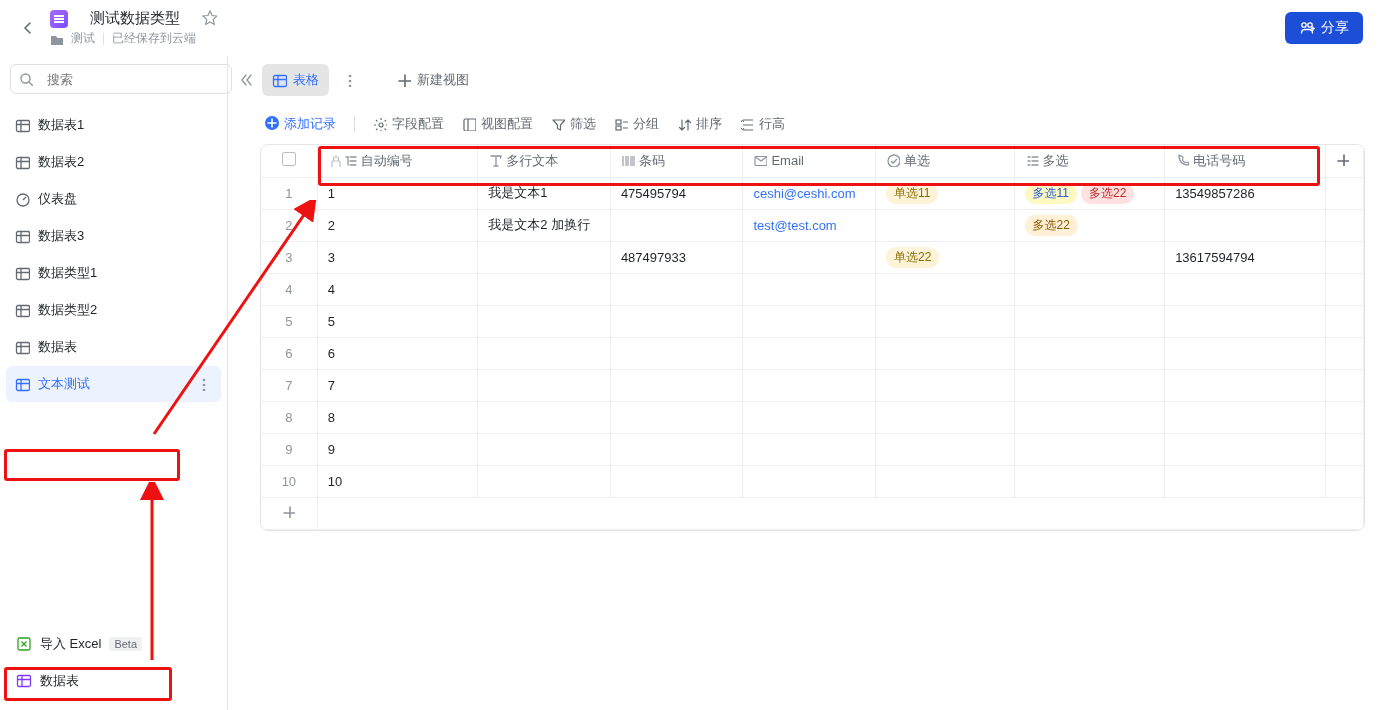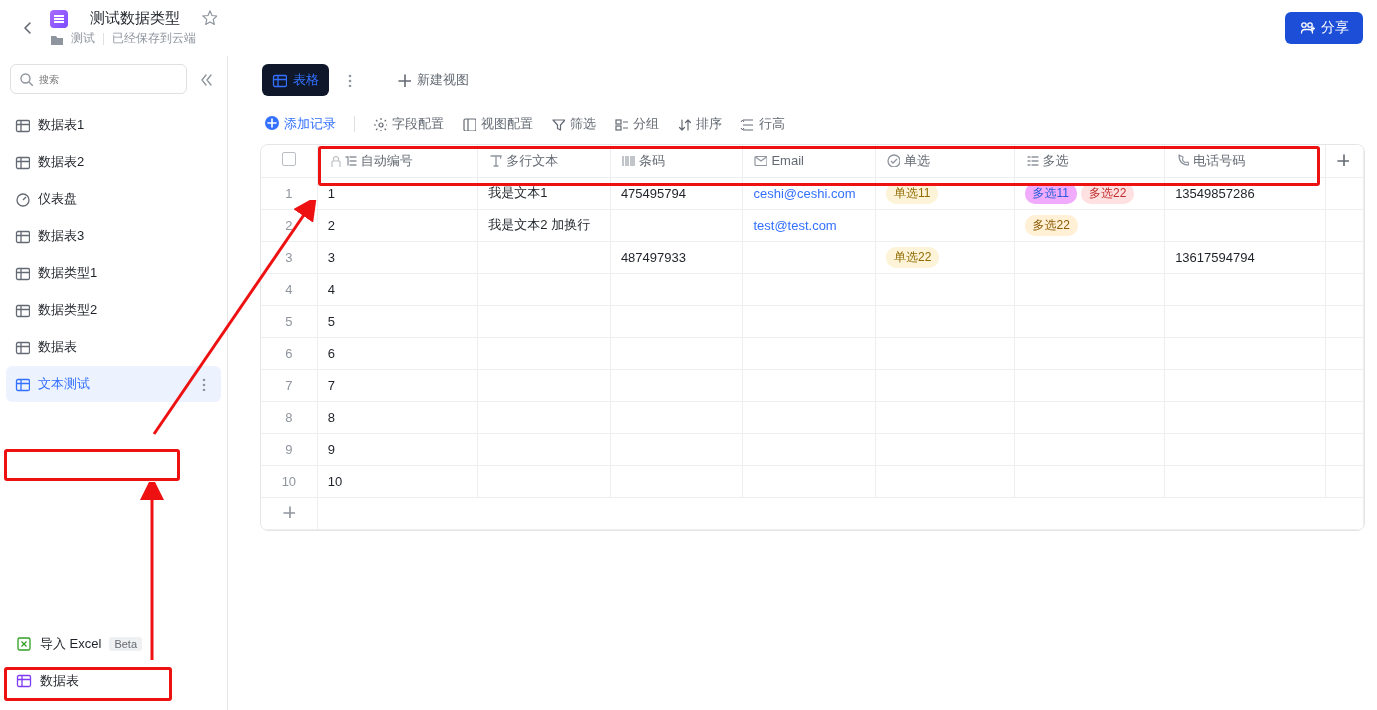--- a/index.html
+++ b/index.html
@@ -53,21 +53,21 @@
     width:228px;min-width:228px;
     border-right:1px solid #e4e5e7;
     display:flex;flex-direction:column;
     position:relative;
   }
   .search-row{display:flex;align-items:center;padding:8px 10px;gap:6px;}
   .search-box{
     flex:1;height:30px;border:1px solid #dee0e3;border-radius:6px;
     display:flex;align-items:center;padding:0 8px;color:#8f959e;gap:6px;
   }
-  .search-input{border:none;outline:none;flex:1;font-size:10px;background:transparent;}
+  .search-input{border:none;outline:none;flex:1;font-size:13px;background:transparent;margin-left:8px;}
   .collapse-btn{width:24px;height:24px;display:flex;align-items:center;justify-content:center;color:#8f959e;cursor:pointer;}
 
   .sb-list{padding:4px 6px;flex:0 0 auto;}
   .sb-item{
     height:36px;display:flex;align-items:center;gap:8px;
     padding:0 8px;border-radius:6px;cursor:pointer;color:#1f2329;
     margin:1px 0;position:relative;
   }
   .sb-item.active{background:#ecf2fe;color:#3370ff;}
   .sb-icon{width:16px;height:16px;display:flex;align-items:center;justify-content:center;color:#646a73;}
@@ -86,21 +86,21 @@
   .beta-badge{background:#eff0f1;color:#646a73;font-size:11px;padding:1px 5px;border-radius:3px;}
   .excel-icon{color:#2ea121;}
   .table-icon{color:#7f3bf5;}
 
   .main{flex:1;display:flex;flex-direction:column;position:relative;padding-left:22px;}
   .view-tabs{height:48px;display:flex;align-items:center;padding:0 12px;gap:10px;}
   .tab{
     height:32px;display:flex;align-items:center;gap:6px;padding:0 10px;
     border-radius:6px;cursor:pointer;color:#1f2329;
   }
-  .tab.active{background:#0f172a;color:#3370ff;}
+  .tab.active{background:#e5e5e5;color:#3370ff;}
   .tab-more{width:24px;height:24px;display:flex;align-items:center;justify-content:center;color:#8f959e;cursor:pointer;border-radius:4px;}
   .new-view{display:flex;align-items:center;gap:6px;color:#646a73;cursor:pointer;height:32px;padding:0 6px;margin-left:18px;}
 
   .toolbar{
     height:40px;display:flex;align-items:center;padding:0 14px;gap:18px;
     font-size:13px;
   }
   .tb-add{color:#3370ff;display:flex;align-items:flex-start;gap:5px;cursor:pointer;}
   .tb-sep{width:1px;height:16px;background:#dee0e3;}
   .tb-item{display:flex;align-items:center;gap:5px;color:#646a73;cursor:pointer;}
@@ -115,21 +115,21 @@
   }
   .grid th{background:#fff;color:#646a73;}
   .grid .rownum{width:56px;text-align:center;color:#8f959e;background:#fff;}
   .grid .rownum-h{width:56px;text-align:center;}
   .grid .chk{width:14px;height:14px;border:1.5px solid #bbbfc4;border-radius:2px;display:inline-block;}
   .col-icon{color:#8f959e;margin-right:4px;vertical-align:-2px;}
   .lock{color:#bbbfc4;margin-right:2px;}
   .link{color:#3370ff;}
   .tag{display:inline-block;padding:2px 8px;border-radius:10px;font-size:12px;margin-right:4px;}
   .tag-y{background:#fdf3d8;color:#8f6b00;}
-  .tag-b{background:#f0abfc;color:#245bdb;}
+  .tag-b{background:#fef9c3;color:#245bdb;}
   .tag-p{background:#ffe1e1;color:#c02a2a;}
   .tag-g{background:#fff0d6;color:#8a5a00;}
   .add-col{width:38px;text-align:center;color:#8f959e;cursor:pointer;}
   .grid tr.addrow td{color:#8f959e;}
 
   
   .anno{position:absolute;pointer-events:none;}
   .box{border:3px solid #e11;border-radius:3px;}
   svg.arrow{position:absolute;pointer-events:none;}
 </style>

